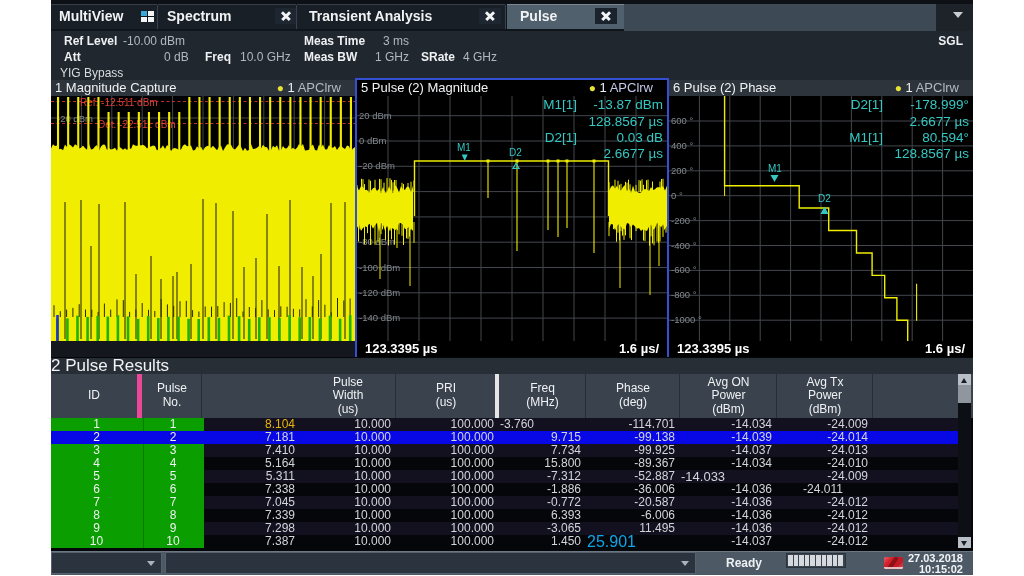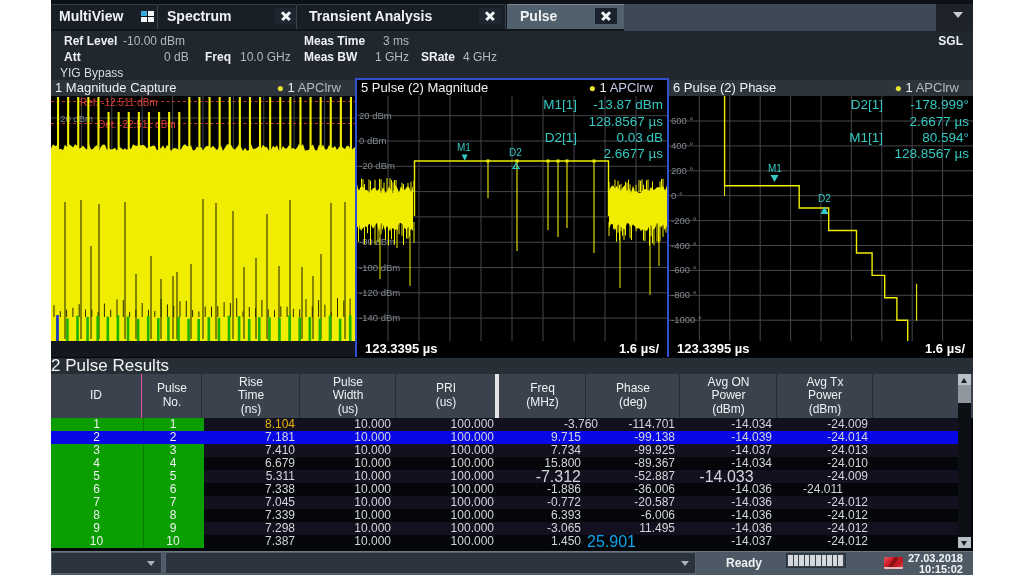--- a/index.html
+++ b/index.html
@@ -332,40 +332,39 @@
       </svg>
     <div class="axisbar">
         <span style="position:absolute;left:8px">123.3395 µs</span>
         <span style="position:absolute;right:8px">1.6 µs/</span>
       </div>
   </div>
 
   <div class="abs" style="left:0;top:357px;width:922px;height:194px;background:#05060a">
     <div class="abs" style="left:0;top:1px;width:922px;height:16px;background:#272e36;color:#f0f2f4;font-size:17px;line-height:16px;">2 Pulse Results</div>
     <div class="abs" style="left:0;top:17px;width:922px;height:43.5px;background:#39424d">
-        <div style="position:absolute;left:0px;top:0;width:91px;height:43.5px;border-right:1px solid #ec4899;display:flex;align-items:center;justify-content:center;text-align:center;color:#f0f2f4;font-size:12px;line-height:13.5px">ID</div>
+        <div style="position:absolute;left:0px;top:0;width:91px;height:43.5px;border-right:5px solid #ec4899;display:flex;align-items:center;justify-content:center;text-align:center;color:#f0f2f4;font-size:12px;line-height:13.5px">ID</div>
         <div style="position:absolute;left:92px;top:0;width:59px;height:43.5px;border-right:1px solid #252d37;display:flex;align-items:center;justify-content:center;text-align:center;color:#f0f2f4;font-size:12px;line-height:13.5px">Pulse<br>No.</div>
-        <div style="position:absolute;left:152px;top:0;width:97px;height:43.5px;border-right:1px solid #252d37;display:flex;align-items:center;justify-content:center;text-align:center;color:#f0f2f4;font-size:12px;line-height:13.5px">Rise<br>Time<br>(ns)</div>
         <div style="position:absolute;left:250px;top:0;width:95px;height:43.5px;border-right:1px solid #252d37;display:flex;align-items:center;justify-content:center;text-align:center;color:#f0f2f4;font-size:12px;line-height:13.5px">Pulse<br>Width<br>(us)</div>
         <div style="position:absolute;left:346px;top:0;width:102px;height:43.5px;border-right:4px solid #e5e5e5;display:flex;align-items:center;justify-content:center;text-align:center;color:#f0f2f4;font-size:12px;line-height:13.5px">PRI<br>(us)</div>
         <div style="position:absolute;left:449px;top:0;width:86px;height:43.5px;border-right:1px solid #252d37;display:flex;align-items:center;justify-content:center;text-align:center;color:#f0f2f4;font-size:12px;line-height:13.5px">Freq<br>(MHz)</div>
         <div style="position:absolute;left:536px;top:0;width:93px;height:43.5px;border-right:1px solid #252d37;display:flex;align-items:center;justify-content:center;text-align:center;color:#f0f2f4;font-size:12px;line-height:13.5px">Phase<br>(deg)</div>
         <div style="position:absolute;left:630px;top:0;width:96px;height:43.5px;border-right:1px solid #252d37;display:flex;align-items:center;justify-content:center;text-align:center;color:#f0f2f4;font-size:12px;line-height:13.5px">Avg ON<br>Power<br>(dBm)</div>
         <div style="position:absolute;left:727px;top:0;width:95px;height:43.5px;border-right:1px solid #252d37;display:flex;align-items:center;justify-content:center;text-align:center;color:#f0f2f4;font-size:12px;line-height:13.5px">Avg Tx<br>Power<br>(dBm)</div>
       </div>
     <div class="abs" style="left:0;top:60.5px;width:922px;height:131px">
         <div style="position:absolute;left:0;top:0.00px;width:907px;height:13.05px;background:#13101f">
           <div style="position:absolute;left:0;top:0;width:153px;height:100%;background:#0a9e00"></div>
           <div style="position:absolute;left:92px;top:0;width:1px;height:100%;background:rgba(0,0,0,0.22)"></div>
           <div style="position:absolute;left:0;top:0;width:91px;height:100%;text-align:center;color:#eef0f2;font-size:12px;line-height:13.05px">1</div>
           <div style="position:absolute;left:92px;top:0;width:60px;height:100%;text-align:center;color:#eef0f2;font-size:12px;line-height:13.05px">1</div>
           <div style="position:absolute;left:152px;top:0;width:92px;height:100%;text-align:right;color:#eab308;font-size:12px;line-height:13.05px">8.104</div>
           <div style="position:absolute;left:250px;top:0;width:90px;height:100%;text-align:right;color:#d2d5d9;font-size:12px;line-height:13.05px">10.000</div>
           <div style="position:absolute;left:346px;top:0;width:97px;height:100%;text-align:right;color:#d2d5d9;font-size:12px;line-height:13.05px">100.000</div>
-          <div style="position:absolute;left:466px;top:0;width:81px;height:100%;text-align:right;color:#d2d5d9;font-size:12px;line-height:13.05px">-3.760</div>
+          <div style="position:absolute;left:449px;top:0;width:81px;height:100%;text-align:left;color:#d2d5d9;font-size:12px;line-height:13.05px">-3.760</div>
           <div style="position:absolute;left:536px;top:0;width:88px;height:100%;text-align:right;color:#d2d5d9;font-size:12px;line-height:13.05px">-114.701</div>
           <div style="position:absolute;left:630px;top:0;width:91px;height:100%;text-align:right;color:#d2d5d9;font-size:12px;line-height:13.05px">-14.034</div>
           <div style="position:absolute;left:727px;top:0;width:90px;height:100%;text-align:right;color:#d2d5d9;font-size:12px;line-height:13.05px">-24.009</div>
         </div>
         <div style="position:absolute;left:0;top:13.05px;width:907px;height:13.05px;background:#0808e6">
           <div style="position:absolute;left:0;top:0;width:91px;height:100%;text-align:center;color:#eef0f2;font-size:12px;line-height:13.05px">2</div>
           <div style="position:absolute;left:92px;top:0;width:60px;height:100%;text-align:center;color:#eef0f2;font-size:12px;line-height:13.05px">2</div>
           <div style="position:absolute;left:152px;top:0;width:92px;height:100%;text-align:right;color:#d2d5d9;font-size:12px;line-height:13.05px">7.181</div>
           <div style="position:absolute;left:250px;top:0;width:90px;height:100%;text-align:right;color:#d2d5d9;font-size:12px;line-height:13.05px">10.000</div>
           <div style="position:absolute;left:346px;top:0;width:97px;height:100%;text-align:right;color:#d2d5d9;font-size:12px;line-height:13.05px">100.000</div>
@@ -385,39 +384,39 @@
           <div style="position:absolute;left:449px;top:0;width:81px;height:100%;text-align:right;color:#d2d5d9;font-size:12px;line-height:13.05px">7.734</div>
           <div style="position:absolute;left:536px;top:0;width:88px;height:100%;text-align:right;color:#d2d5d9;font-size:12px;line-height:13.05px">-99.925</div>
           <div style="position:absolute;left:630px;top:0;width:91px;height:100%;text-align:right;color:#d2d5d9;font-size:12px;line-height:13.05px">-14.037</div>
           <div style="position:absolute;left:727px;top:0;width:90px;height:100%;text-align:right;color:#d2d5d9;font-size:12px;line-height:13.05px">-24.013</div>
         </div>
         <div style="position:absolute;left:0;top:39.15px;width:907px;height:13.05px;background:#05060a">
           <div style="position:absolute;left:0;top:0;width:153px;height:100%;background:#0a9e00"></div>
           <div style="position:absolute;left:92px;top:0;width:1px;height:100%;background:rgba(0,0,0,0.22)"></div>
           <div style="position:absolute;left:0;top:0;width:91px;height:100%;text-align:center;color:#eef0f2;font-size:12px;line-height:13.05px">4</div>
           <div style="position:absolute;left:92px;top:0;width:60px;height:100%;text-align:center;color:#eef0f2;font-size:12px;line-height:13.05px">4</div>
-          <div style="position:absolute;left:152px;top:0;width:92px;height:100%;text-align:right;color:#d2d5d9;font-size:12px;line-height:13.05px">6.679</div>
+          <div style="position:absolute;left:152px;top:0;width:92px;height:100%;text-align:right;color:#d2d5d9;font-size:12px;line-height:13.05px">5.164</div>
           <div style="position:absolute;left:250px;top:0;width:90px;height:100%;text-align:right;color:#d2d5d9;font-size:12px;line-height:13.05px">10.000</div>
           <div style="position:absolute;left:346px;top:0;width:97px;height:100%;text-align:right;color:#d2d5d9;font-size:12px;line-height:13.05px">100.000</div>
           <div style="position:absolute;left:449px;top:0;width:81px;height:100%;text-align:right;color:#d2d5d9;font-size:12px;line-height:13.05px">15.800</div>
           <div style="position:absolute;left:536px;top:0;width:88px;height:100%;text-align:right;color:#d2d5d9;font-size:12px;line-height:13.05px">-89.367</div>
           <div style="position:absolute;left:630px;top:0;width:91px;height:100%;text-align:right;color:#d2d5d9;font-size:12px;line-height:13.05px">-14.034</div>
           <div style="position:absolute;left:727px;top:0;width:90px;height:100%;text-align:right;color:#d2d5d9;font-size:12px;line-height:13.05px">-24.010</div>
         </div>
         <div style="position:absolute;left:0;top:52.20px;width:907px;height:13.05px;background:#13101f">
           <div style="position:absolute;left:0;top:0;width:153px;height:100%;background:#0a9e00"></div>
           <div style="position:absolute;left:92px;top:0;width:1px;height:100%;background:rgba(0,0,0,0.22)"></div>
           <div style="position:absolute;left:0;top:0;width:91px;height:100%;text-align:center;color:#eef0f2;font-size:12px;line-height:13.05px">5</div>
           <div style="position:absolute;left:92px;top:0;width:60px;height:100%;text-align:center;color:#eef0f2;font-size:12px;line-height:13.05px">5</div>
           <div style="position:absolute;left:152px;top:0;width:92px;height:100%;text-align:right;color:#d2d5d9;font-size:12px;line-height:13.05px">5.311</div>
           <div style="position:absolute;left:250px;top:0;width:90px;height:100%;text-align:right;color:#d2d5d9;font-size:12px;line-height:13.05px">10.000</div>
           <div style="position:absolute;left:346px;top:0;width:97px;height:100%;text-align:right;color:#d2d5d9;font-size:12px;line-height:13.05px">100.000</div>
-          <div style="position:absolute;left:449px;top:0;width:81px;height:100%;text-align:right;color:#d2d5d9;font-size:16px;line-height:13.05px">-7.312</div>
+          <div style="position:absolute;left:449px;top:0;width:81px;height:100%;text-align:right;color:#d2d5d9;font-size:12px;line-height:13.05px">-7.312</div>
           <div style="position:absolute;left:536px;top:0;width:88px;height:100%;text-align:right;color:#d2d5d9;font-size:12px;line-height:13.05px">-52.887</div>
-          <div style="position:absolute;left:630px;top:0;width:91px;height:100%;text-align:center;color:#d2d5d9;font-size:16px;line-height:13.05px">-14.033</div>
+          <div style="position:absolute;left:630px;top:0;width:91px;height:100%;text-align:left;color:#d2d5d9;font-size:13px;line-height:13.05px">-14.033</div>
           <div style="position:absolute;left:727px;top:0;width:90px;height:100%;text-align:right;color:#d2d5d9;font-size:12px;line-height:13.05px">-24.009</div>
         </div>
         <div style="position:absolute;left:0;top:65.25px;width:907px;height:13.05px;background:#05060a">
           <div style="position:absolute;left:0;top:0;width:153px;height:100%;background:#0a9e00"></div>
           <div style="position:absolute;left:92px;top:0;width:1px;height:100%;background:rgba(0,0,0,0.22)"></div>
           <div style="position:absolute;left:0;top:0;width:91px;height:100%;text-align:center;color:#eef0f2;font-size:12px;line-height:13.05px">6</div>
           <div style="position:absolute;left:92px;top:0;width:60px;height:100%;text-align:center;color:#eef0f2;font-size:12px;line-height:13.05px">6</div>
           <div style="position:absolute;left:152px;top:0;width:92px;height:100%;text-align:right;color:#d2d5d9;font-size:12px;line-height:13.05px">7.338</div>
           <div style="position:absolute;left:250px;top:0;width:90px;height:100%;text-align:right;color:#d2d5d9;font-size:12px;line-height:13.05px">10.000</div>
           <div style="position:absolute;left:346px;top:0;width:97px;height:100%;text-align:right;color:#d2d5d9;font-size:12px;line-height:13.05px">100.000</div>

